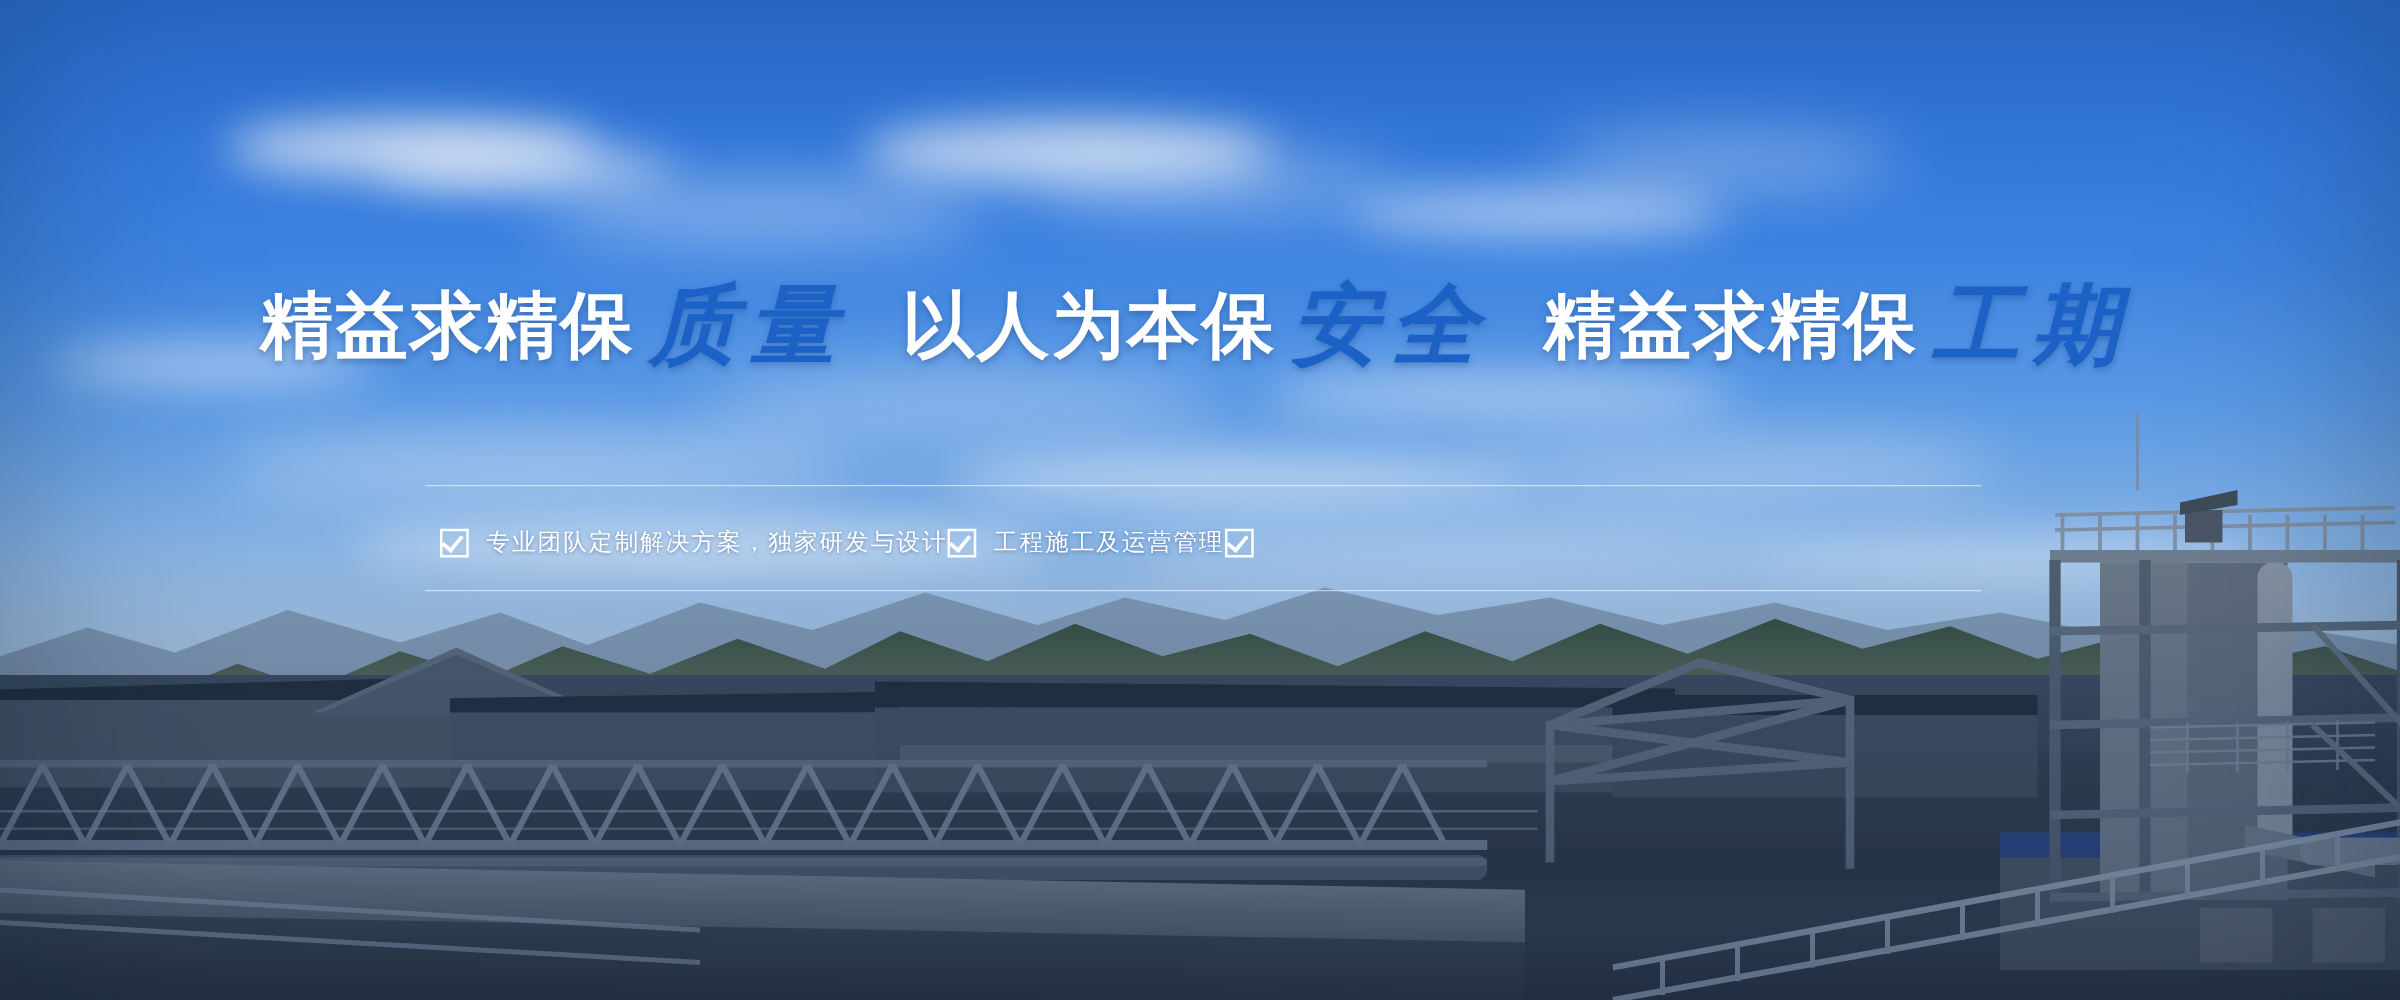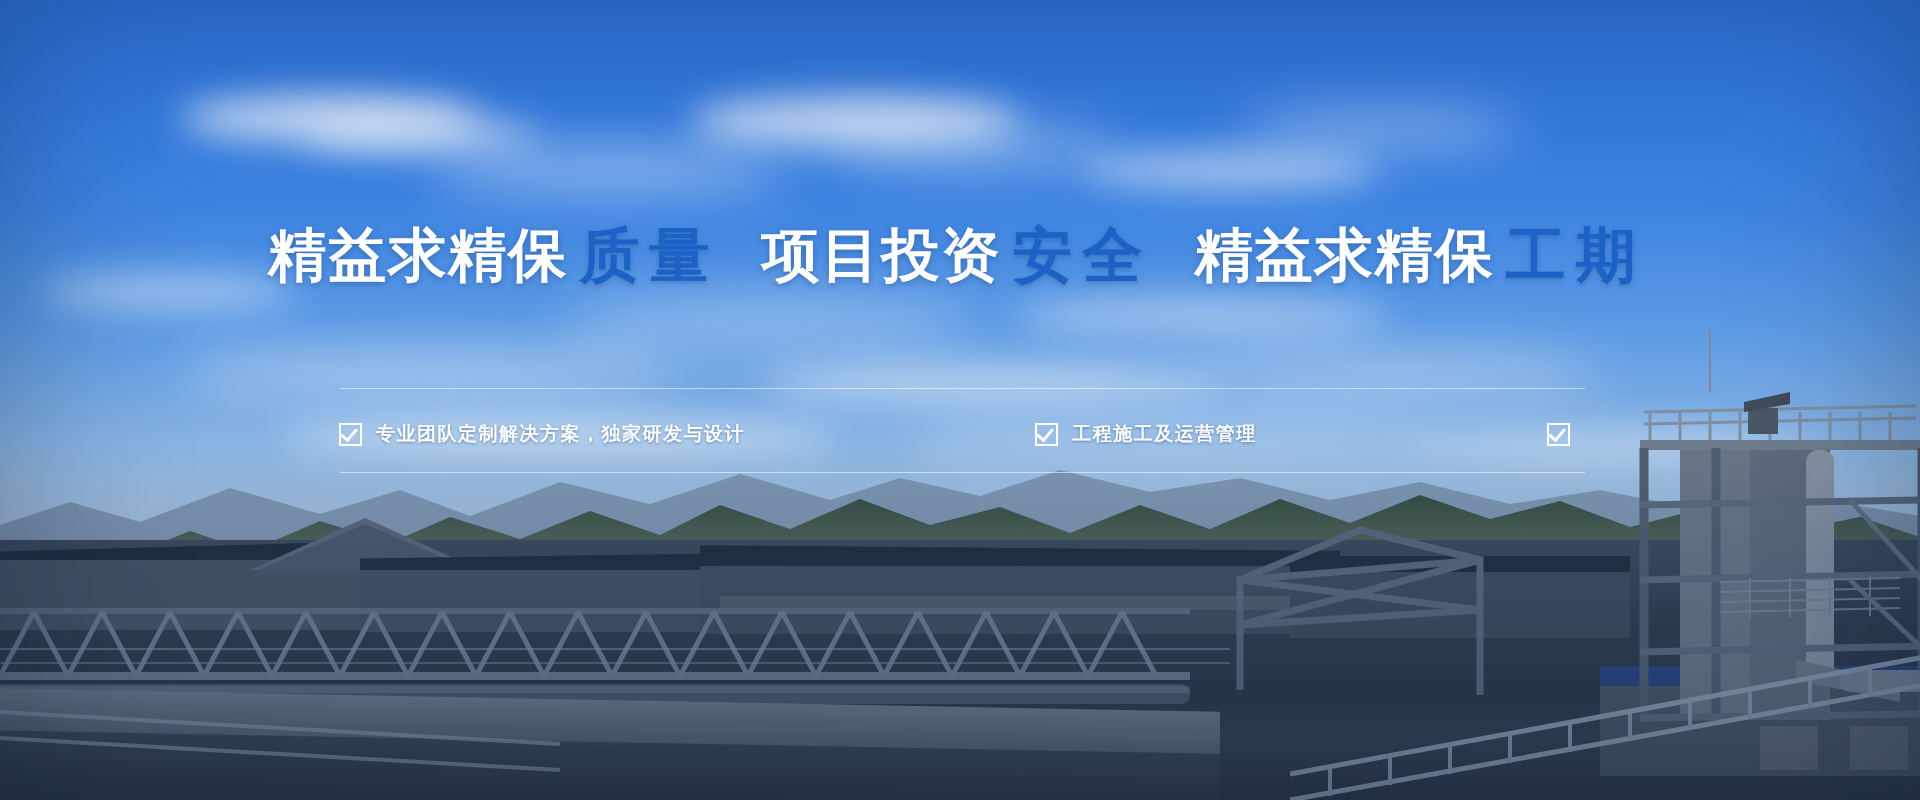--- a/index.html
+++ b/index.html
@@ -77,41 +77,42 @@
     font-weight:bold;
     font-size:58px;
     color:#ffffff;
     letter-spacing:2px;
     text-shadow:0 2px 6px rgba(20,50,100,0.35);
     vertical-align:middle;
   }
   .hl-c{
     font-family:"DejaVu Serif","Liberation Serif",serif;
     font-weight:bold;
-    font-size:60px;
+    font-style:italic;
+    font-size:70px;
     color:#1c62c6;
     letter-spacing:10px;
     padding:0 6px;
     vertical-align:middle;
     text-shadow:0 2px 5px rgba(10,40,90,0.25);
   }
   .hl-gap{display:inline-block;width:26px;}
 
   .rule{
     position:absolute;
     left:340px;width:1245px;height:1px;
     background:rgba(255,255,255,0.55);
   }
   .rule-top{top:388px;}
   .rule-bot{top:472px;}
 
   .features{
     position:absolute;
-    left:339px;top:398px;width:1245px;height:72px;
-    display:flex;align-items:center;justify-content:space-between;font-weight:bold;
+    left:352px;top:398px;width:1245px;height:72px;
+    display:flex;align-items:center;justify-content:flex-start;
   }
   .feat{display:flex;align-items:center;}
   .cbox{
     width:19px;height:19px;
     border:2px solid #ffffff;
     position:relative;
     margin-right:14px;
     flex:0 0 auto;
   }
   .cbox:after{
@@ -347,21 +348,21 @@
 
   <div class="haze"></div>
   <div class="vignette"></div>
 
   <div class="overlay">
 
     <div class="headline">
       <span class="hl-w">精益求精保</span>
       <span class="hl-c">质量</span>
       <span class="hl-gap"></span>
-      <span class="hl-w">项目投资</span>
+      <span class="hl-w">以人为本保</span>
       <span class="hl-c">安全</span>
       <span class="hl-gap"></span>
       <span class="hl-w">精益求精保</span>
       <span class="hl-c">工期</span>
     </div>
 
     <div class="rule rule-top"></div>
     <div class="rule rule-bot"></div>
 
     <div class="features">

